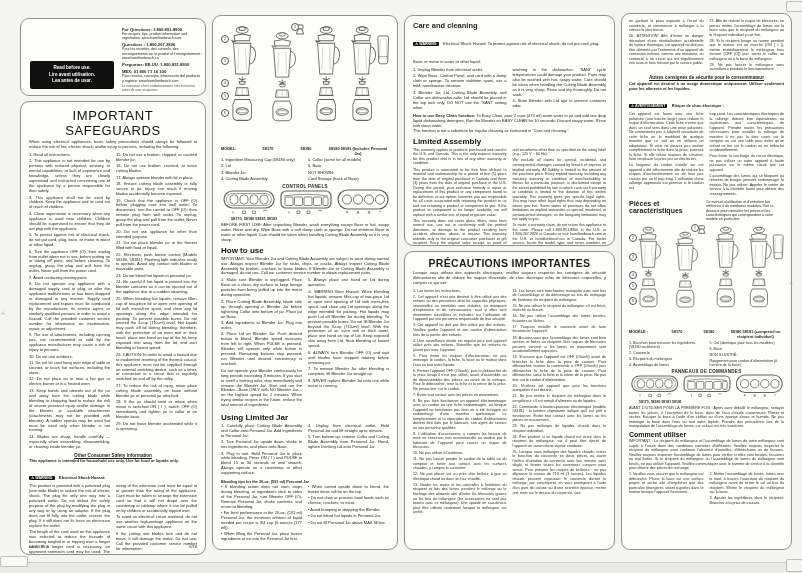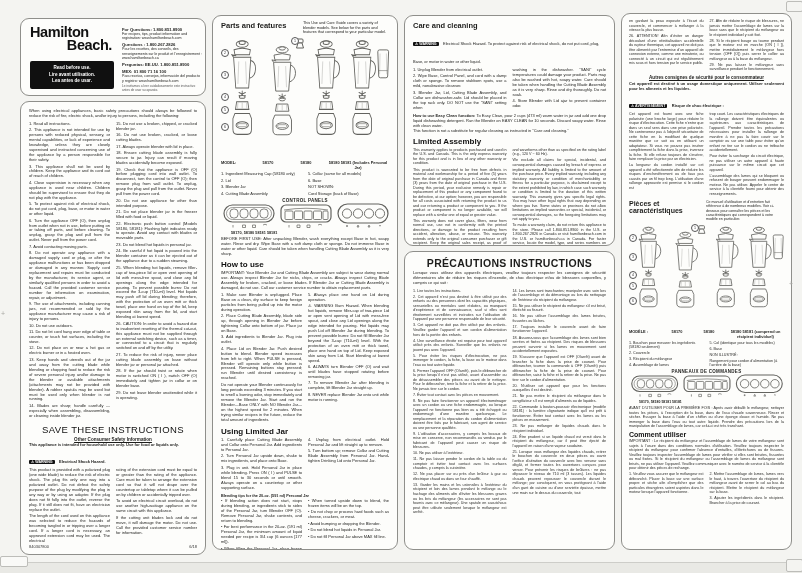--- a/index.html
+++ b/index.html
@@ -142,42 +142,39 @@
         <path d="M31 24 L33 24 L32 22 Z" fill="none"></path>
           <path d="M42 23 Q43 21.8 44 23" fill="none"></path>
       </g>
     </g>
   </defs>
 </svg>
 
 <div class="page">
 
   <div class="box brand">
-    <div class="logo">
-      <div>Hamilton</div>
-      <div class="l2">Beach.</div>
-    </div>
     <div class="readbox">
         <div class="li">Read before use.</div>
         <div class="li">Lire avant utilisation.</div>
         <div class="li">Lea antes de usar.</div>
       </div>
     <div class="contact">
       <div class="c-head">For Questions: 1.800.851.8900</div>
       <div>For recipes, tips, product information and registration: www.hamiltonbeach.com</div>
       <div class="c-head">Questions : 1.800.267.2826</div>
       <div>Pour les recettes, des conseils, des renseignements sur le produit et l’enregistrement : www.hamiltonbeach.ca</div>
       <div class="c-head">Preguntas: EE.UU. 1.800.851.8900</div>
       <div class="c-head">MEX: 01 800 71 16 100</div>
       <div>Para recetas, consejos, información del producto y registro: www.hamiltonbeach.com</div>
       <div class="c-note">Le invitamos a leer cuidadosamente este instructivo antes de usar su aparato.</div>
     </div>
   </div>
 
   <div class="box safe">
+    <div class="hbig safe-title">IMPORTANT SAFEGUARDS</div>
     <div class="t4" style="margin:2px 0 3px 0">When using electrical appliances, basic safety precautions should always be followed to reduce the risk of fire, electric shock, and/or injury to persons, including the following:</div>
     <div class="cols">
       <div class="col t4">
           <div class="li">1. Read all instructions.</div>
           <div class="li">2. This appliance is not intended for use by persons with reduced physical, sensory, or mental capabilities, or lack of experience and knowledge, unless they are closely supervised and instructed concerning use of the appliance by a person responsible for their safety.</div>
           <div class="li">3. This appliance shall not be used by children. Keep the appliance and its cord out of reach of children.</div>
           <div class="li">4. Close supervision is necessary when any appliance is used near children. Children should be supervised to ensure that they do not play with the appliance.</div>
           <div class="li">5. To protect against risk of electrical shock, do not put cord, plug, base, or motor in water or other liquid.</div>
           <div class="li">6. Turn the appliance OFF (O), then unplug from outlet when not in use, before putting on or taking off parts, and before cleaning. To unplug, grasp the plug and pull from the outlet. Never pull from the power cord.</div>
           <div class="li">7. Avoid contacting moving parts.</div>
@@ -200,21 +197,20 @@
           <div class="li">22. Electronic push button control (Models 58180, 58181): Flashing light indicates ready to operate. Avoid any contact with blades or moveable parts.</div>
           <div class="li">23. Do not blend hot liquids in personal jar.</div>
           <div class="li">24. Be careful if hot liquid is poured into the blender container as it can be ejected out of the appliance due to a sudden steaming.</div>
           <div class="li">25. When blending hot liquids, remove filler-cap of two-piece lid or open vent opening of lid with mess-free spout, and close any lid openings along the edge intended for pouring. To prevent possible burns: Do not exceed the 3-cup (710-ml) level. Hot liquids may push off lid during blending; therefore, with the protection of an oven mitt or thick towel, place one hand on top of the lid, keep exposed skin away from the lid, and start blending at lowest speed.</div>
           <div class="li">26. CAUTION: In order to avoid a hazard due to inadvertent resetting of the thermal cut-out, this appliance must not be supplied through an external switching device, such as a timer, or connected to a circuit that is regularly switched on and off by the utility.</div>
           <div class="li">27. To reduce the risk of injury, never place cutting blade assembly on base without blender jar or personal jar attached.</div>
           <div class="li">28. If the jar should twist or rotate when motor is switched ON ( I ), switch OFF (O) immediately and tighten jar in collar or on blender base.</div>
           <div class="li">29. Do not leave blender unattended while it is operating.</div>
         </div>
     </div>
-    <div class="save-title">SAVE THESE INSTRUCTIONS</div>
     <div class="other underline">Other Consumer Safety Information</div>
     <div class="t4 b" style="text-align:left">This appliance is intended for household use only. Use for food or liquids only.</div>
     <div style="margin:1px 0">
       <span class="badge"><span class="wicon">⚠</span> <span>WARNING</span></span>
       <span class="t4 b">Electrical Shock Hazard.</span>
     </div>
     <div class="cols">
       <div class="col t4">
           <div class="li">This product is provided with a polarized plug (one wide blade) to reduce the risk of electric shock. The plug fits only one way into a polarized outlet. Do not defeat the safety purpose of the plug by modifying the plug in any way or by using an adapter. If the plug does not fit fully into the outlet, reverse the plug. If it still does not fit, have an electrician replace the outlet.</div>
           <div class="li">The length of the cord used on this appliance was selected to reduce the hazards of becoming tangled in or tripping over a longer cord. If a longer cord is necessary, an approved extension cord may be used. The electrical</div>
@@ -225,24 +221,20 @@
           <div class="li">If the cutting unit blades lock and do not move, it will damage the motor. Do not use. Call the provided customer service number for information.</div>
         </div>
     </div>
     <div class="footer-row">
       <span>840307800</span>
       <span>6/18</span>
     </div>
   </div>
 
   <div class="box parts">
-    <div class="parts-head">
-      <div class="parts-title">Parts and features</div>
-      <div class="parts-intro">This Use and Care Guide covers a variety of blender models. See below for the parts and features that correspond to your particular model.</div>
-    </div>
     <div class="diagram" style="height:122px">
       <svg width="170" height="122" viewBox="0 0 170 122" aria-hidden="true">
         <use href="#sym-blender" transform="translate(4,2) scale(0.86,1.02)"></use>
         <use href="#sym-blender" transform="translate(44,8) scale(0.86,0.96)"></use>
         <use href="#sym-cap" transform="translate(79,2)"></use>
         <use href="#sym-blender" transform="translate(88,2) scale(0.86,1.02)"></use>
         <use href="#sym-blender" transform="translate(124,2) scale(0.86,1.02)"></use>
         <use href="#sym-pjar" transform="translate(155,12) scale(0.9)"></use>
       </svg>
       <div class="callout" style="left:70px;top:0">1</div>
@@ -360,21 +352,21 @@
         </div>
       <div class="col t37">
           <div class="li">and waveforms other than as specified on the rating label (e.g., 120 V ~ 60 Hz).</div>
           <div class="li">We exclude all claims for special, incidental, and consequential damages caused by breach of express or implied warranty. All liability is limited to the amount of the purchase price. Every implied warranty, including any statutory warranty or condition of merchantability or fitness for a particular purpose, is disclaimed except to the extent prohibited by law, in which case such warranty or condition is limited to the duration of this written warranty. This warranty gives you specific legal rights. You may have other legal rights that vary depending on where you live. Some states or provinces do not allow limitations on implied warranties or special, incidental, or consequential damages, so the foregoing limitations may not apply to you.</div>
           <div class="li">To make a warranty claim, do not return this appliance to the store. Please call 1.800.851.8900 in the U.S. or 1.800.267.2826 in Canada or visit hamiltonbeach.com in the U.S. or hamiltonbeach.ca in Canada. For faster service, locate the model, type, and series numbers on your appliance.</div>
         </div>
     </div>
   </div>
 
   <div class="box prec">
-    <div class="prec-title">PRÉCAUTIONS INSTRUCTIONS</div>
+    <div class="prec-title">PRÉCAUTIONS IMPORTANTES</div>
     <div class="t4" style="margin:2px 0 3px 0">Lorsque vous utilisez des appareils électriques, veuillez toujours respecter les consignes de sécurité élémentaires afin de réduire les risques d’incendie, de choc électrique et/ou de blessures corporelles, y compris ce qui suit :</div>
     <div class="cols">
       <div class="col t37">
           <div class="li">1. Lire toutes les instructions.</div>
           <div class="li">2. Cet appareil n’est pas destiné à être utilisé par des enfants ou des personnes dont les capacités physiques, sensorielles ou mentales sont réduites, ou manquant d’expérience et de connaissance, sauf si elles sont étroitement surveillées et instruites sur l’utilisation de l’appareil par une personne responsable de leur sécurité.</div>
           <div class="li">3. Cet appareil ne doit pas être utilisé par des enfants. Veuillez garder l’appareil et son cordon d’alimentation hors de la portée des enfants.</div>
           <div class="li">4. Une surveillance étroite est requise pour tout appareil utilisé près des enfants. Surveiller que les enfants ne jouent pas avec l’appareil.</div>
           <div class="li">5. Pour éviter les risques d’électrocution, ne pas immerger le cordon, la fiche, la base ou le moteur dans l’eau ou tout autre liquide.</div>
           <div class="li">6. Fermer l’appareil OFF (O/arrêt), puis le débrancher de la prise lorsqu’il n’est pas utilisé, avant d’assembler ou de désassembler des pièces ou avant de le nettoyer. Pour le débrancher, tenir la fiche et la retirer de la prise. Ne jamais tirer sur le cordon.</div>
           <div class="li">7. Éviter tout contact avec les pièces en mouvement.</div>

